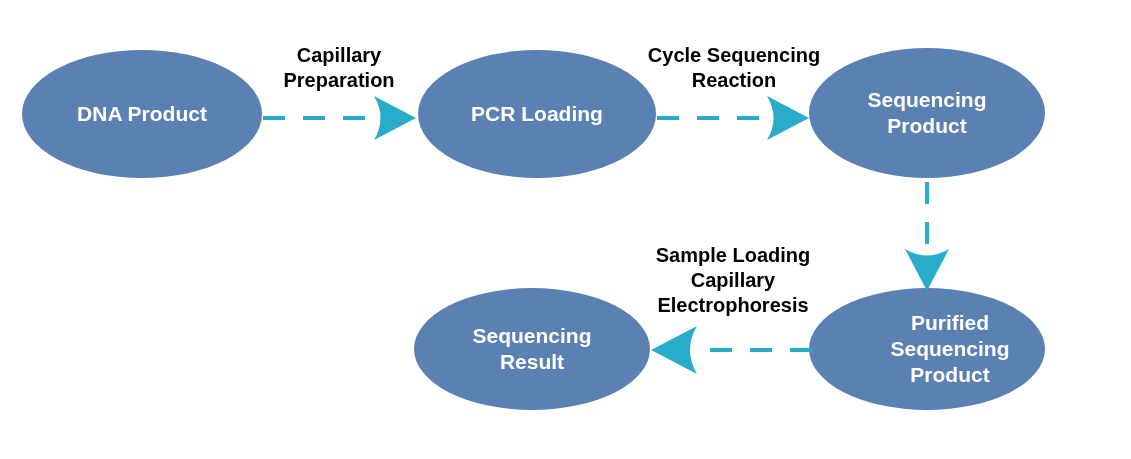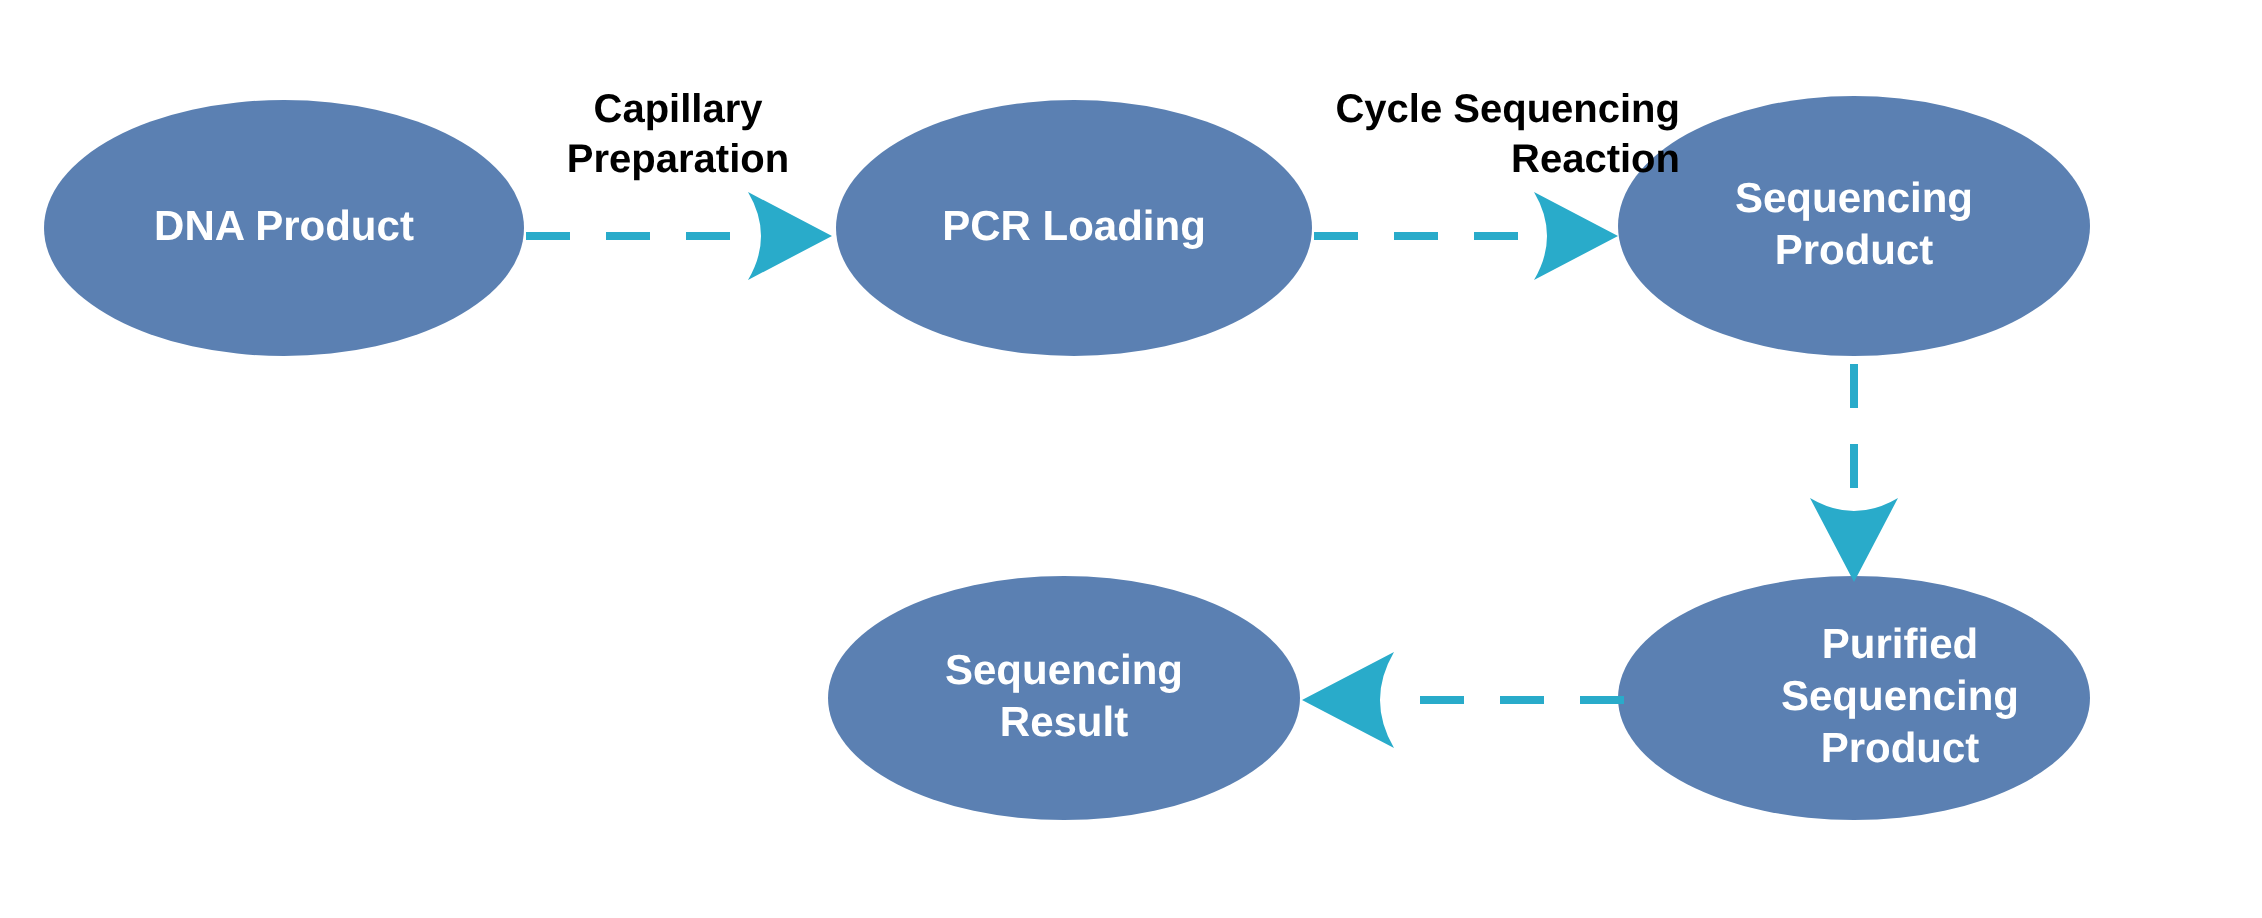--- a/index.html
+++ b/index.html
@@ -98,17 +98,20 @@
   <div class="node-label" style="left:832px; top:288px; width:236px; height:122px;">Purified
 Sequencing
 Product</div>
 
   <div class="node-label" style="left:414px; top:288px; width:236px; height:122px;">Sequencing
 Result</div>
 
   <div class="edge-label" style="left:256px; top:43px; width:166px;">Capillary
 Preparation</div>
 
-  <div class="edge-label" style="left:628px; top:43px; width:212px;text-align:right;">Cycle Sequencing
+  <div class="edge-label" style="left:628px; top:43px; width:212px;">Cycle Sequencing
 Reaction</div>
 
+  <div class="edge-label" style="left:635px; top:243px; width:196px;">Sample Loading
+Capillary
+Electrophoresis</div>
 
 </div>
 
 </body></html>

